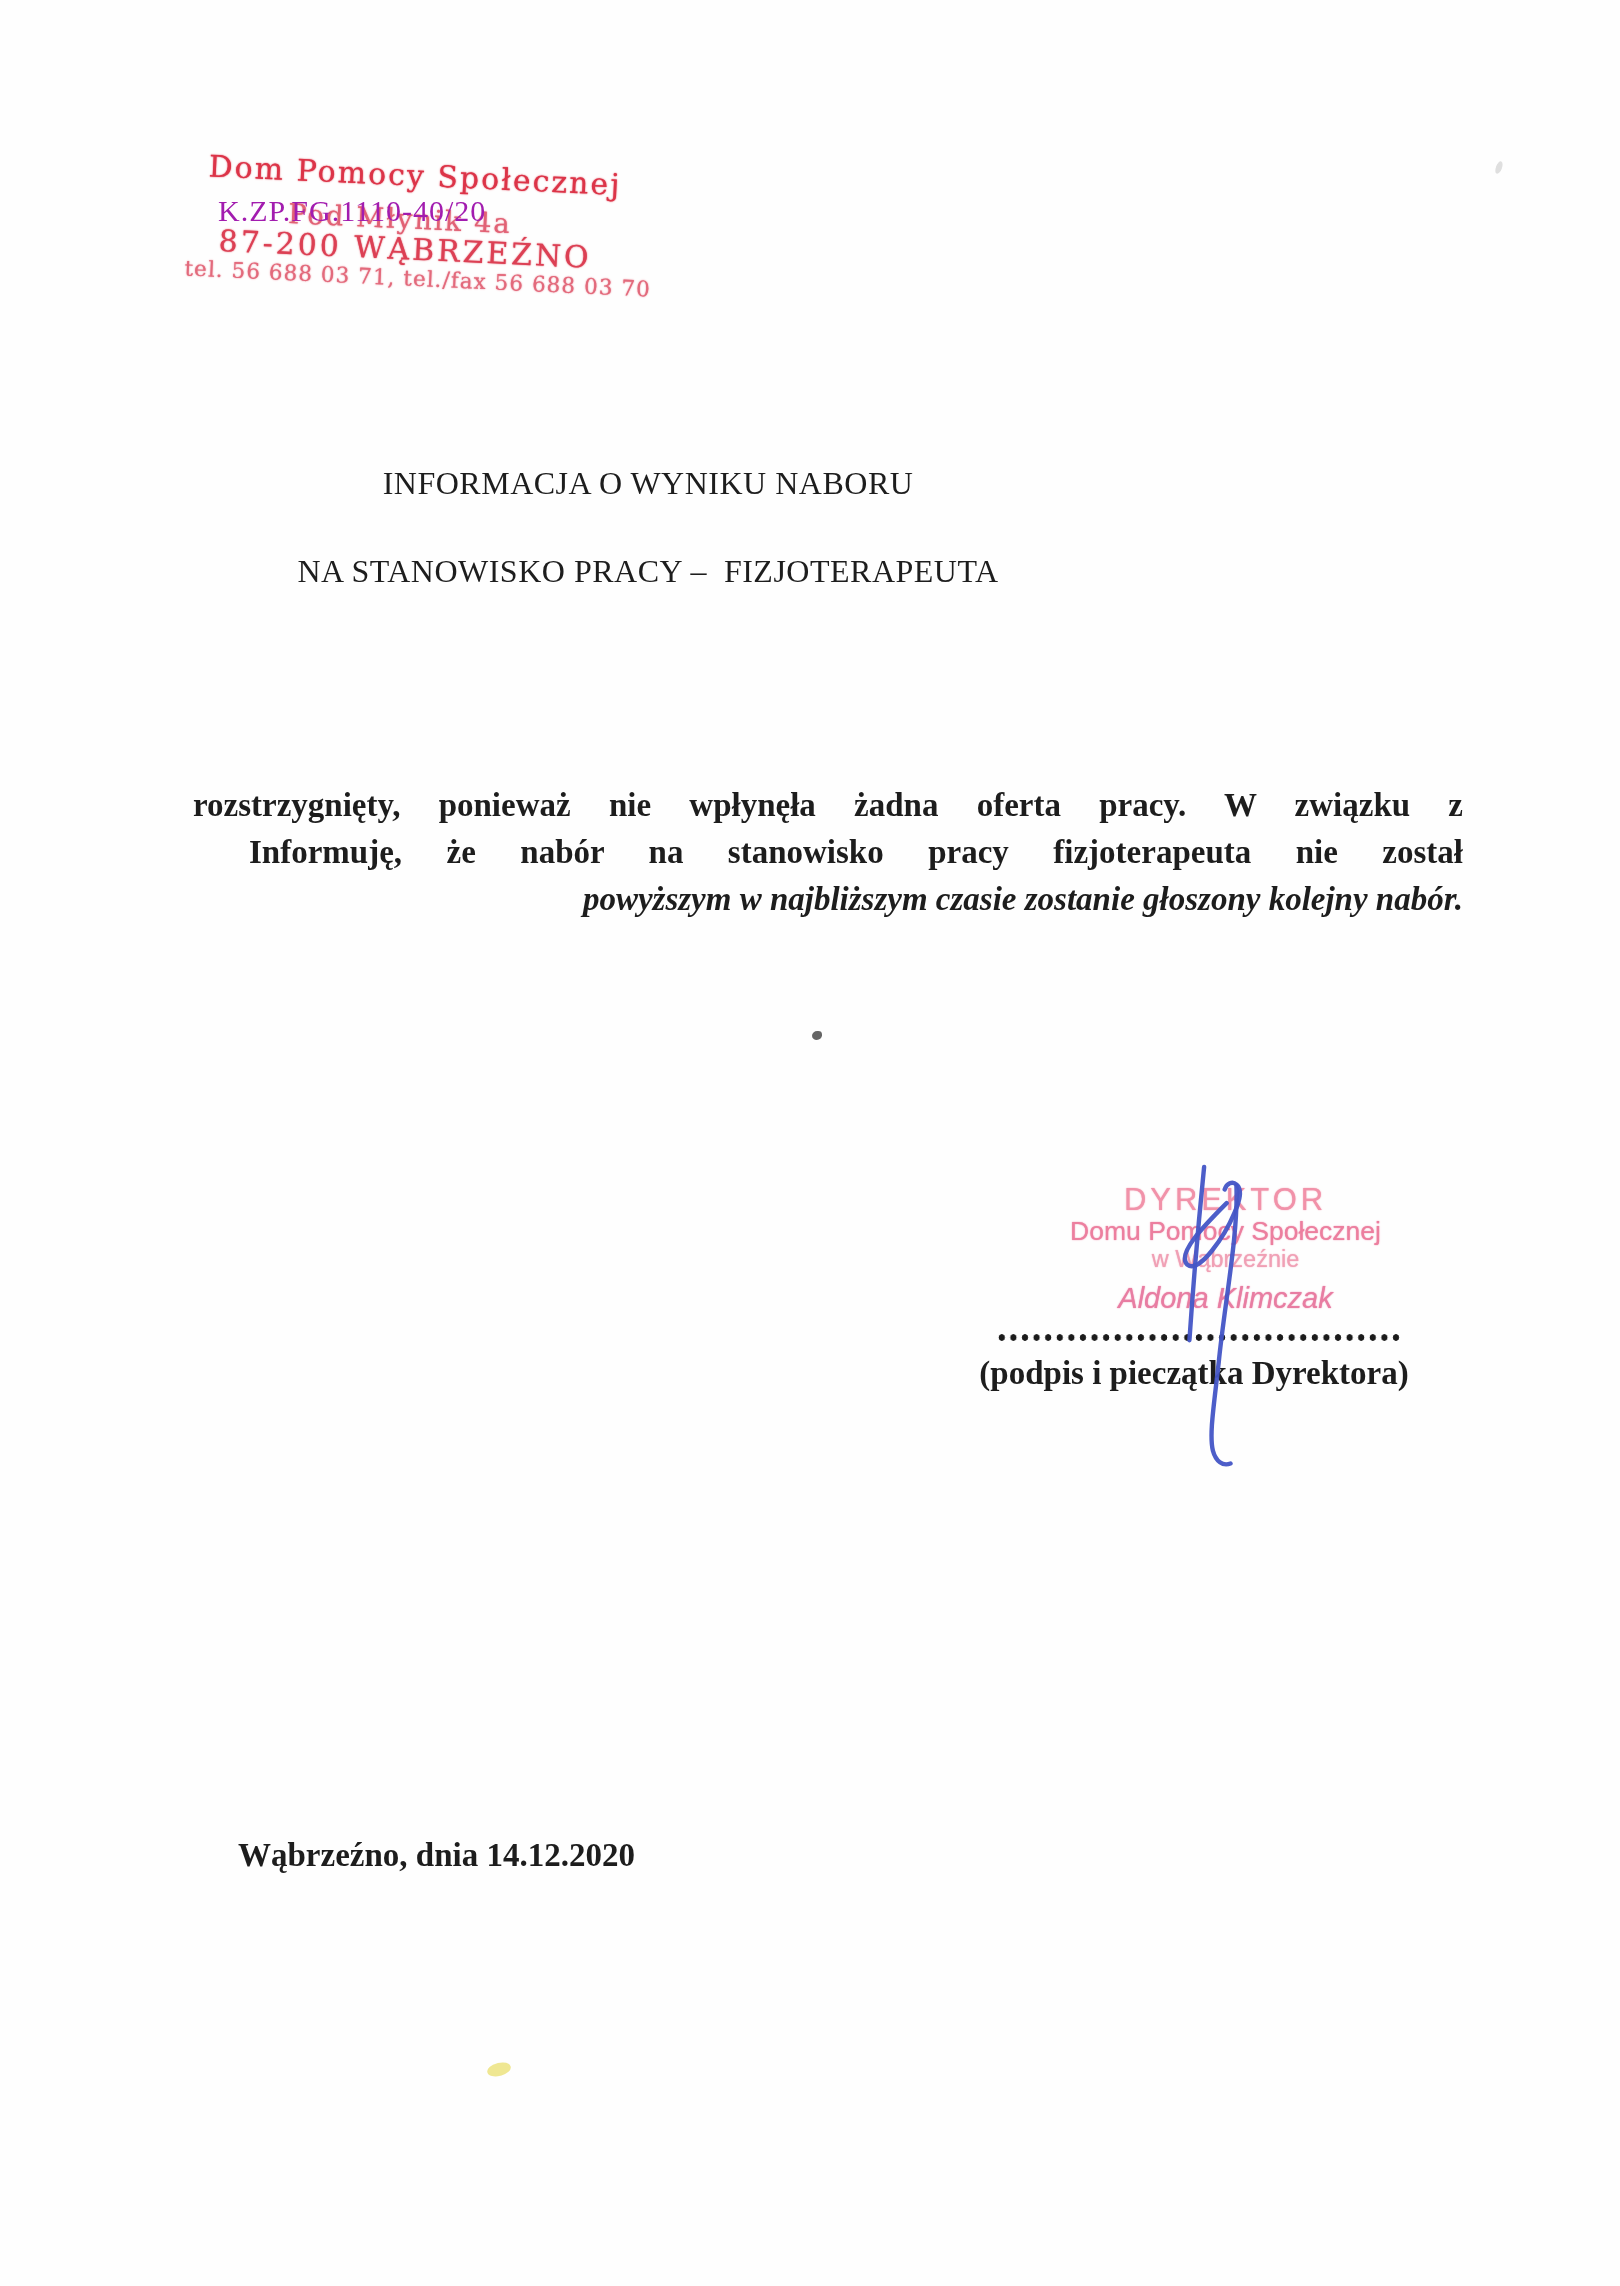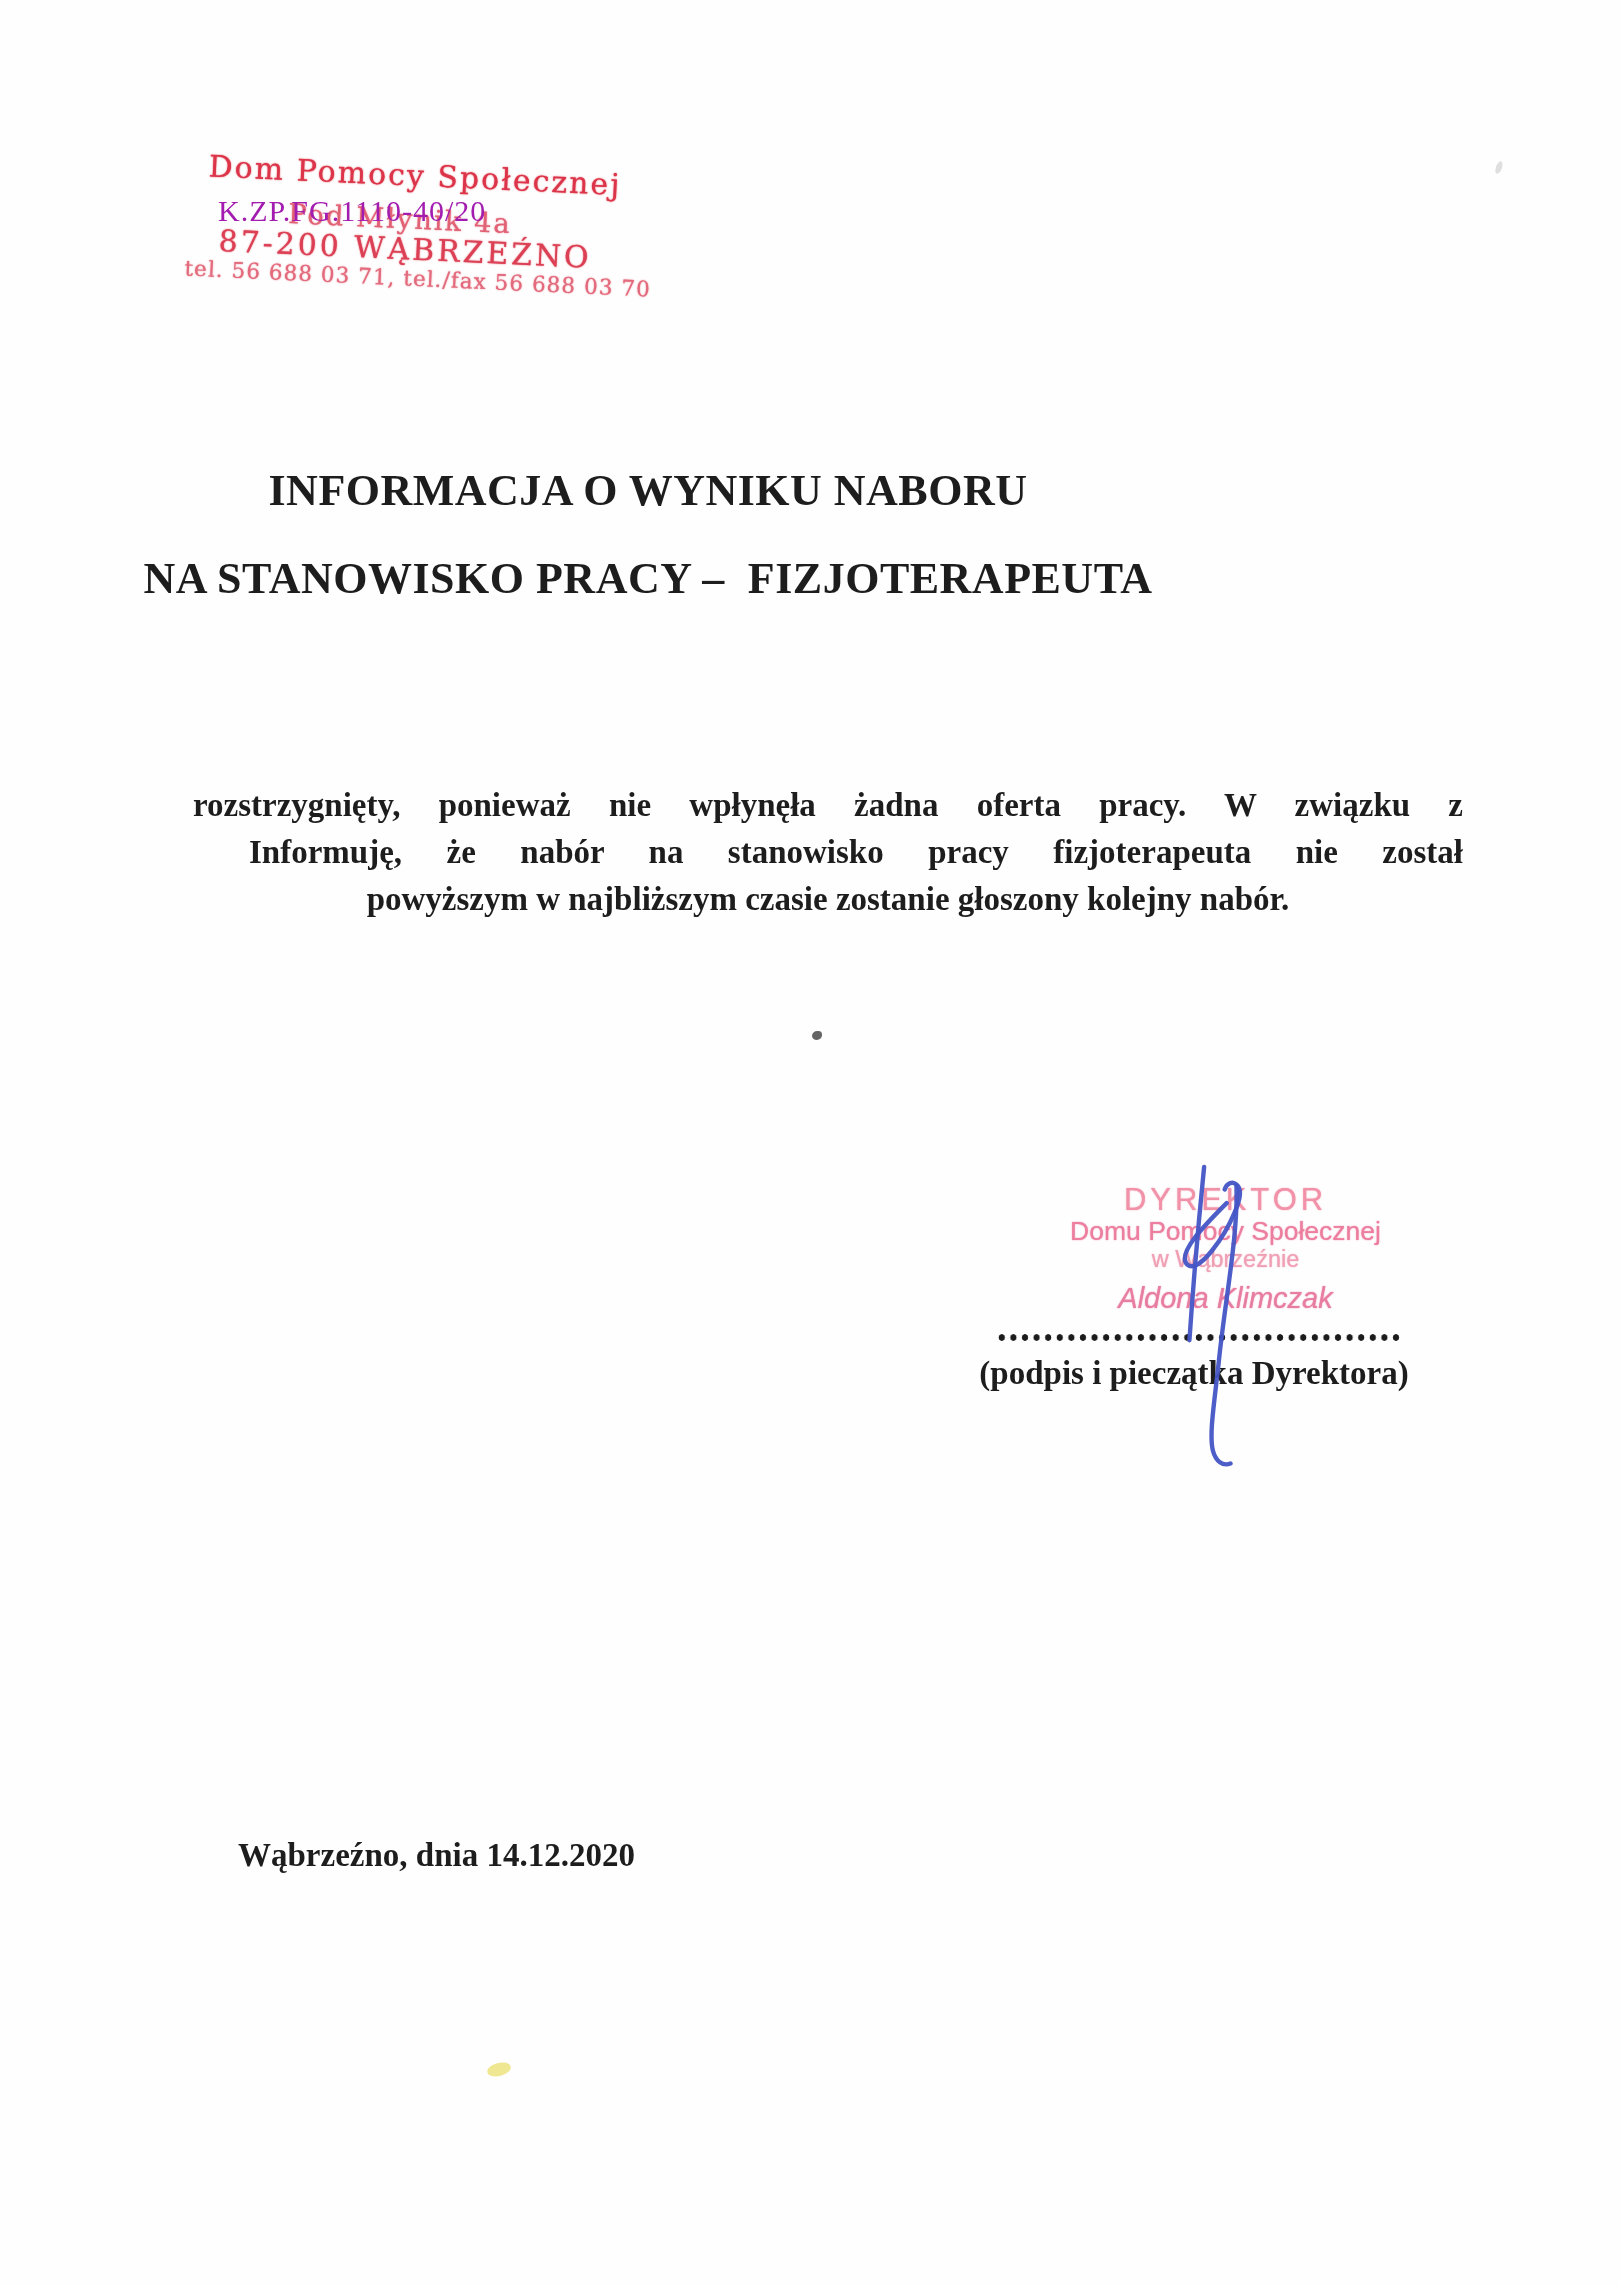--- a/index.html
+++ b/index.html
@@ -18,31 +18,31 @@
   .rs-2 { left:101px; top:46px;  font-size:27.4px; letter-spacing:2px; color:#e05a6e; opacity:.95; }
   .rs-3 { left:33px;  top:74px;  font-size:30px; letter-spacing:2.9px; color:#dc4054; }
   .rs-4 { left:0px;   top:108px; font-size:21.6px; letter-spacing:1px; color:#e05a6e; opacity:.9; }
 
   
   .ref { position:absolute; left:218px; top:194px; z-index:5;
          font-size:30px; letter-spacing:1px; color:#a21caf; }
 
   
   .title-line { position:absolute; left:0; width:1296px; text-align:center;
-                font-weight:bold; font-size:44px; letter-spacing:0.5px; }
+                font-weight:normal; font-size:32px; letter-spacing:0.5px; }
   .title-1 { top:465px; }
   .title-2 { top:553px; white-space:pre; }
 
   
   .body-block { position:absolute; left:193px; top:782px; width:1270px;
                 font-weight:bold; font-size:33px; }
   .bl { line-height:47px; }
   .bl-just { text-align:justify; text-align-last:justify; }
   .bl-first { text-indent:56px; }
-  .bl-last { text-align:center; }
+  .bl-last { text-align:right;font-style:italic; }
 
   
   .pink-stamp { position:absolute; left:1062px; top:1182px; width:327px;
                 text-align:center; font-family:"Liberation Sans", sans-serif;
                 pointer-events:none; }
   .ps-l { text-shadow:0 0 1.4px currentColor; }
   .ps-1 { font-size:31px; line-height:35px; letter-spacing:3.9px; color:#f192a9; }
   .ps-2 { font-size:26.5px; line-height:29px; color:#ec7f9f; }
   .ps-3 { font-size:23.5px; line-height:27.4px; color:#f0a0b5; }
   .ps-4 { font-size:29px; line-height:33px; margin-top:8.8px; font-style:italic; color:#e87da2; }

